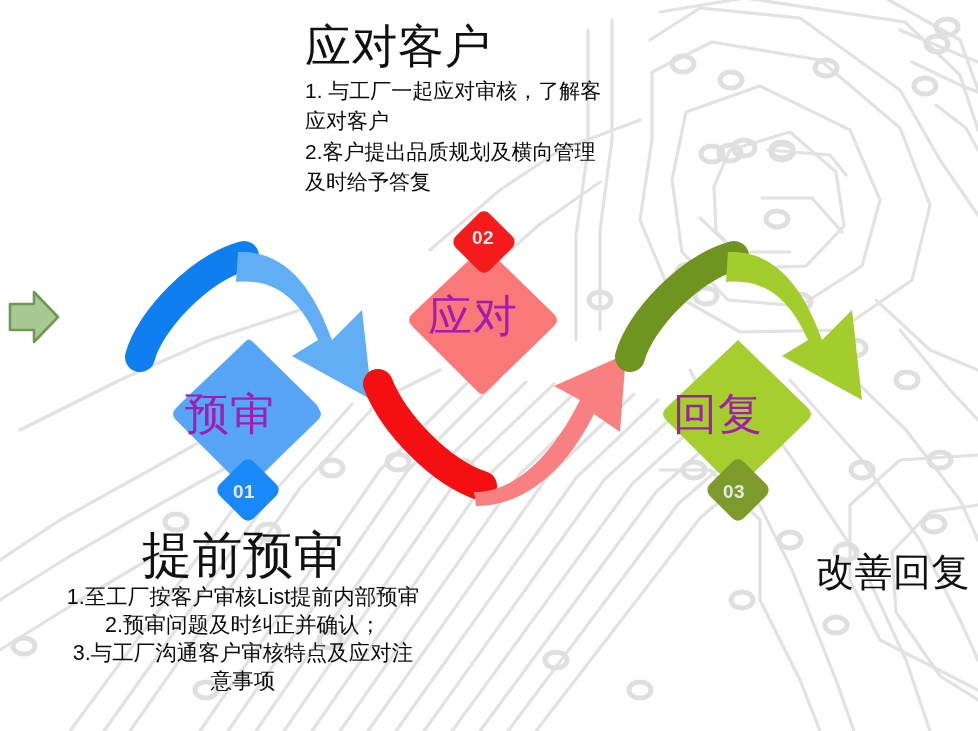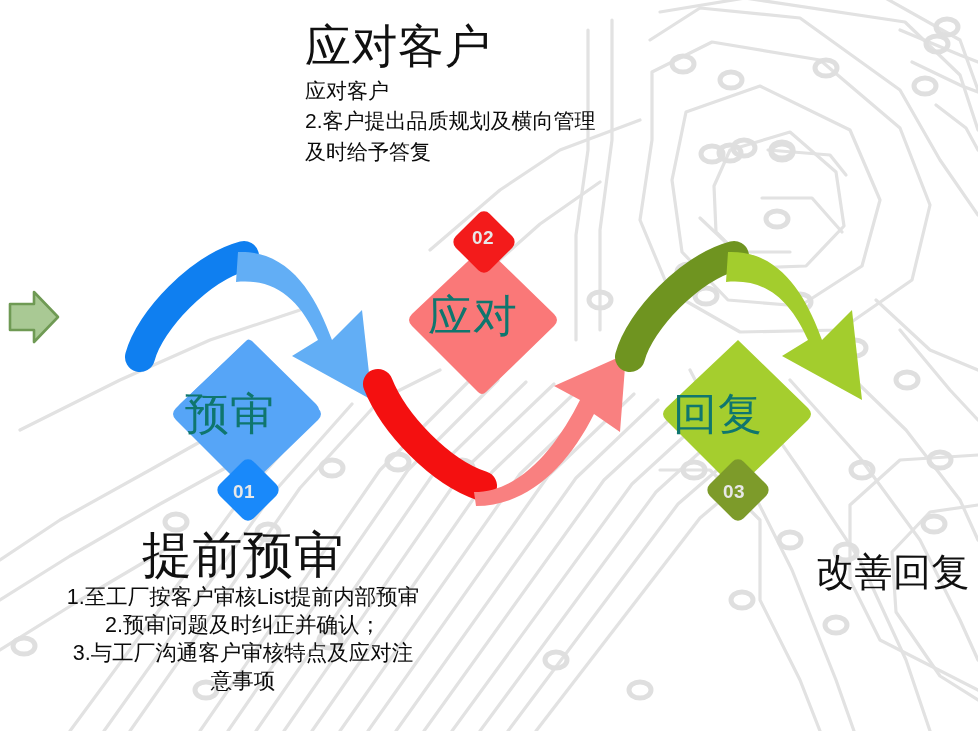--- a/index.html
+++ b/index.html
@@ -57,21 +57,21 @@
   
   #block-right{ left:520px; top:552px; width:450px; }
   #block-right .sec-title{ text-align:right; font-size:38px; margin-bottom:20px;}
   #block-right .sec-body{ text-align:left; font-size:21.5px; line-height:1.75;}
 
   
   .dia-label{
     position:absolute;
     z-index:4;
     font-size:44px;
-    color:#0f766e;
+    color:#a21caf;
     font-weight:400;
     white-space:nowrap;
     letter-spacing:1px;
   }
   #lab-1{ left:185px; top:385px; }
   #lab-2{ left:428px; top:287px; }
   #lab-3{ left:673px; top:385px; }
 
   .badge-num{
     position:absolute;
@@ -259,20 +259,21 @@
   <div class="dia-label" id="lab-2">应对</div>
   <div class="dia-label" id="lab-3">回复</div>
 
   <div class="badge-num" id="bnum-1">01</div>
   <div class="badge-num" id="bnum-2">02</div>
   <div class="badge-num" id="bnum-3">03</div>
 
   <div class="txtblock" id="block-top">
     <div class="sec-title">应对客户</div>
     <div class="sec-body">
+      <div>1. 与工厂一起应对审核，了解客</div>
       <div>应对客户</div>
       <div>2.客户提出品质规划及横向管理</div>
       <div>及时给予答复</div>
     </div>
   </div>
 
   <div class="txtblock" id="block-left">
     <div class="sec-title">提前预审</div>
     <div class="sec-body">
       <div>1.至工厂按客户审核List提前内部预审</div>

